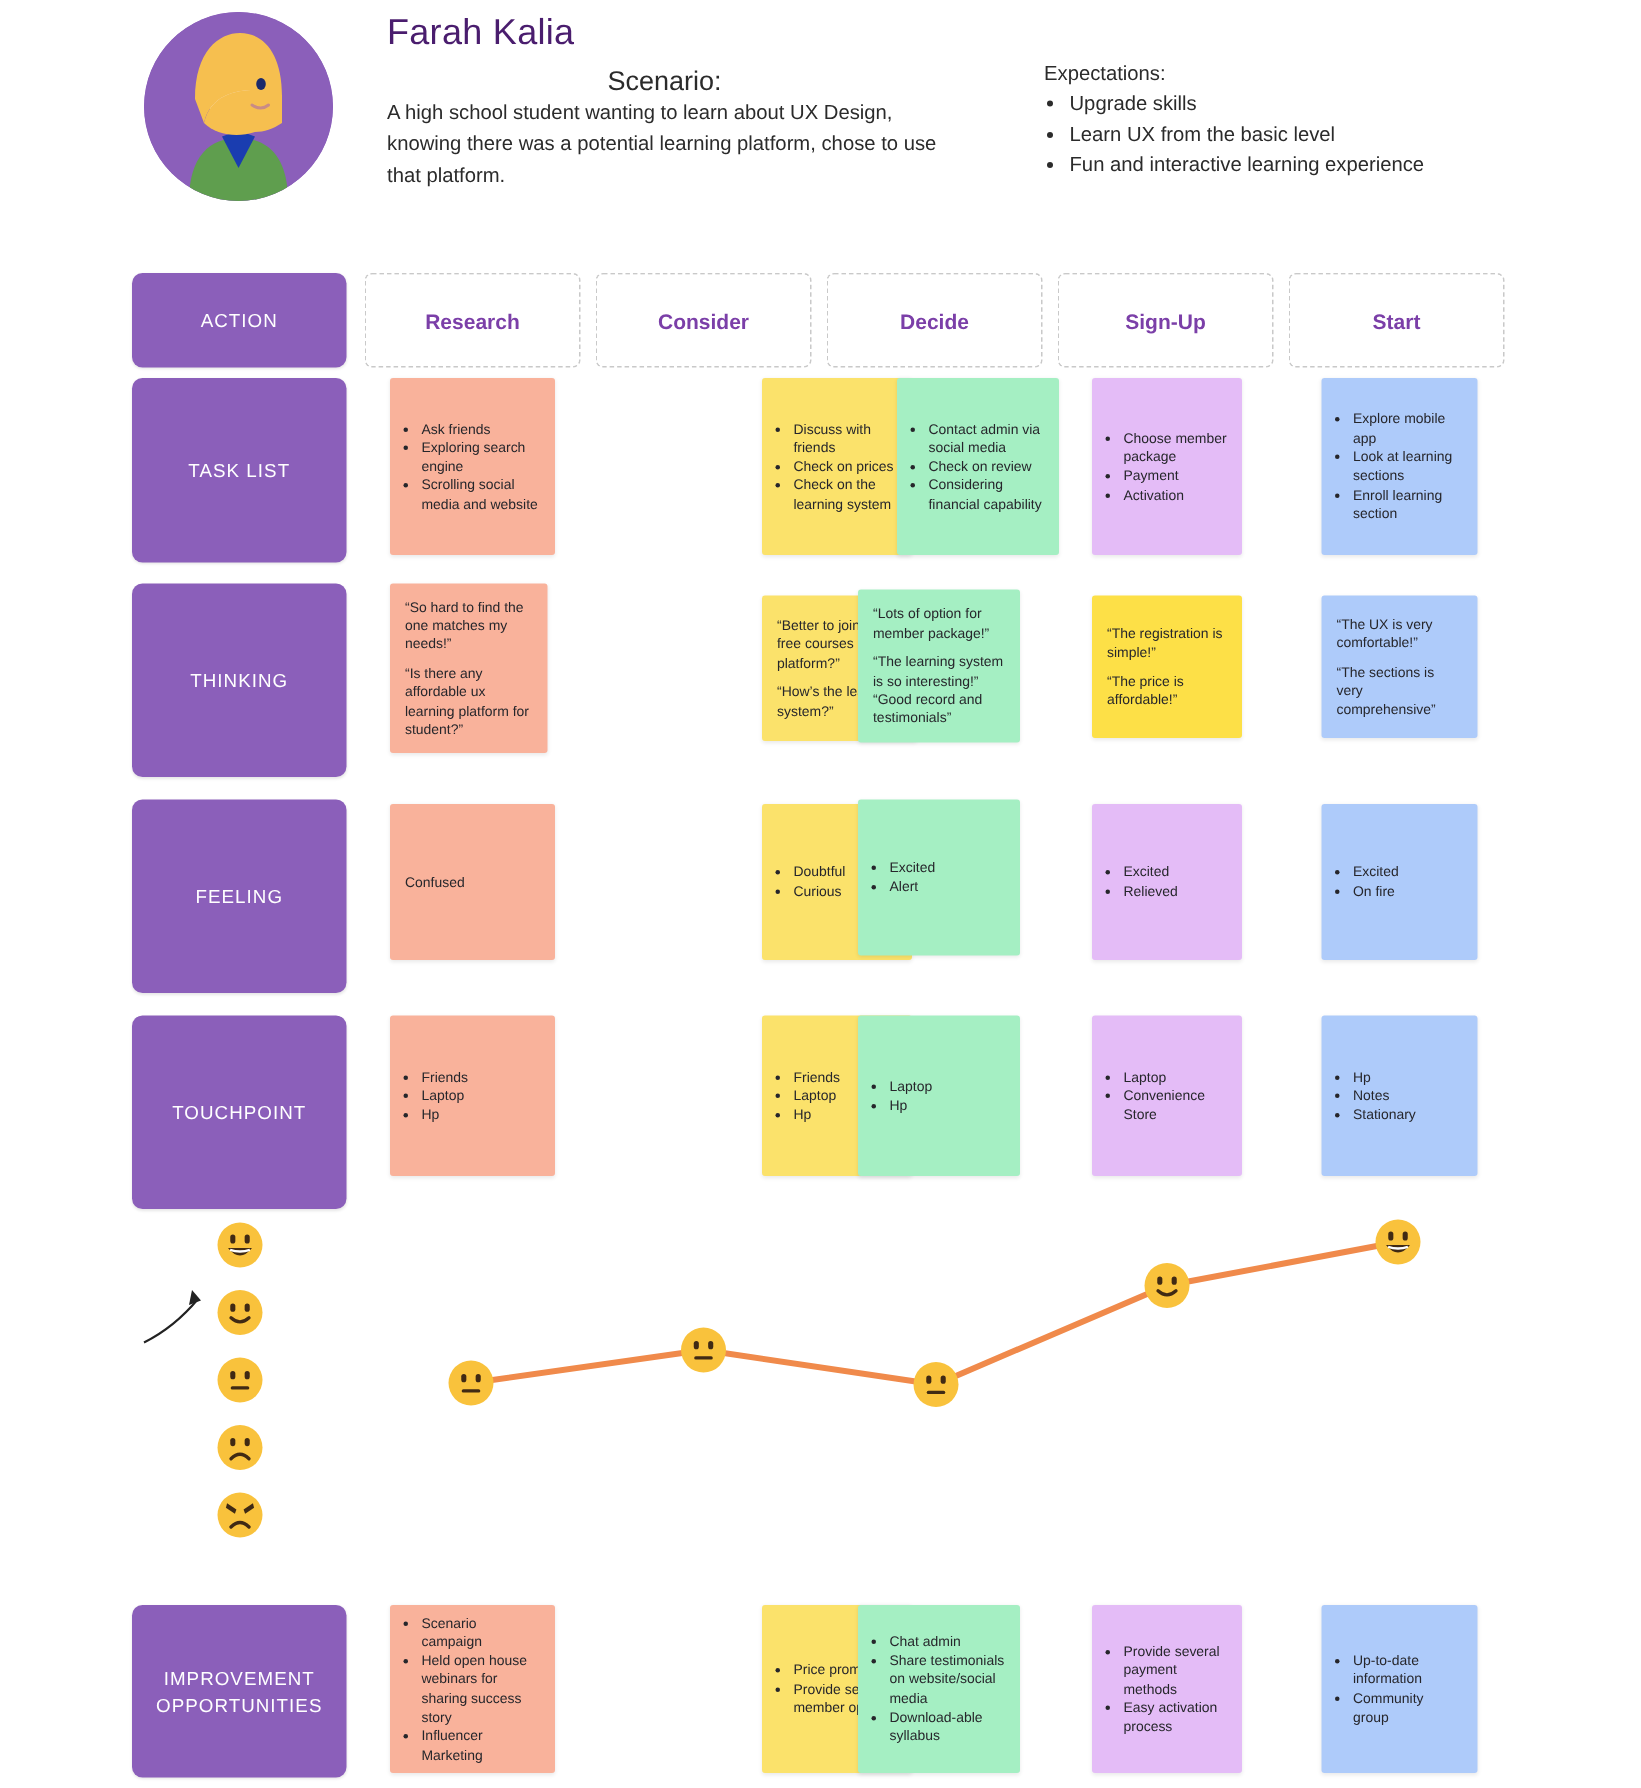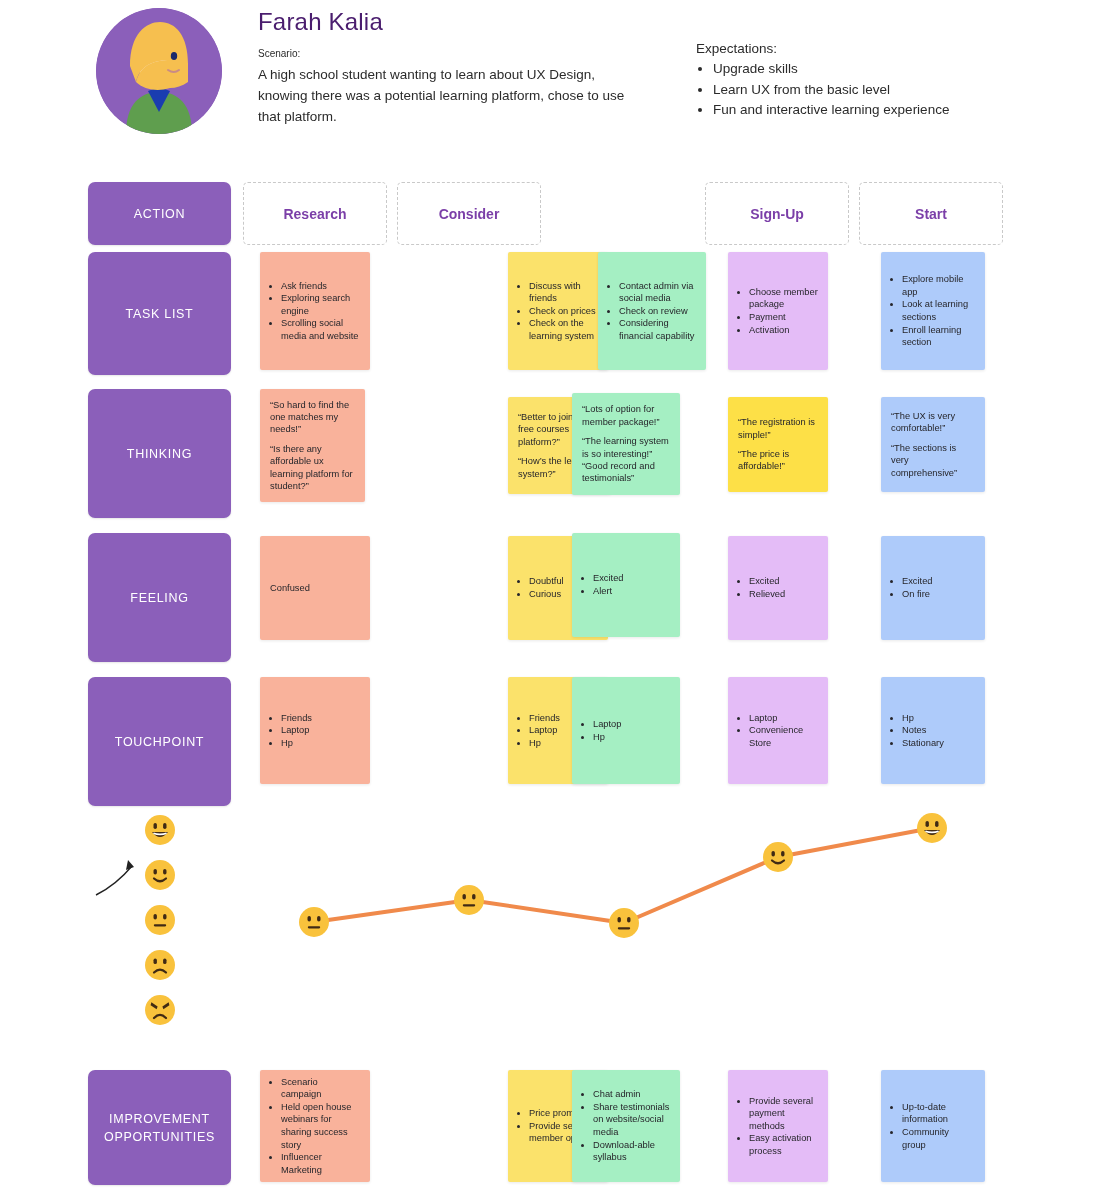--- a/index.html
+++ b/index.html
@@ -18,21 +18,21 @@
   .avatar {
     position:absolute; left:8px; top:8px; width:126px; height:126px;
     border-radius:50%; background:#8b5fba; overflow:hidden;
   }
   .persona-name {
     position:absolute; left:170px; top:8px;
     font-size:24px; font-weight:normal; color:#4a1d6e;
     letter-spacing:0.2px;
   }
   .scenario-block { position:absolute; left:170px; top:44px; width:370px; }
-  .scenario-label { font-size:10px; color:#2b2b2b; line-height:20px; }
+  .scenario-label { font-size:18px; color:#2b2b2b; line-height:20px;text-align:center; }
   .scenario-text { font-size:13.5px; color:#2b2b2b; line-height:21px; }
   .expect-block { position:absolute; left:608px; top:38px; width:340px; }
   .expect-label { font-size:13.5px; color:#2b2b2b; line-height:21px; }
   .expect-list { margin:0; padding-left:17px; }
   .expect-list li { font-size:13.5px; line-height:20.5px; color:#2b2b2b; }
 
   
   .grid { position:absolute; left:88px; top:182px; width:920px; }
   .row { position:relative; width:920px; }
 
@@ -111,20 +111,23 @@
   <div class="row" style="height:63px;">
     <div class="rowlabel" style="top:0;height:63px;">
       <span>ACTION</span>
     </div>
     <div class="actioncell" style="left:155px;">
         <span>Research</span>
       </div>
     <div class="actioncell" style="left:309px;">
         <span>Consider</span>
       </div>
+    <div class="actioncell" style="left:463px;">
+        <span>Decide</span>
+      </div>
     <div class="actioncell" style="left:617px;">
         <span>Sign-Up</span>
       </div>
     <div class="actioncell" style="left:771px;">
         <span>Start</span>
       </div>
   </div>
 
   <div class="row" style="height:130px;margin-top:7px;">
     <div class="rowlabel" style="top:0;height:123px;">

